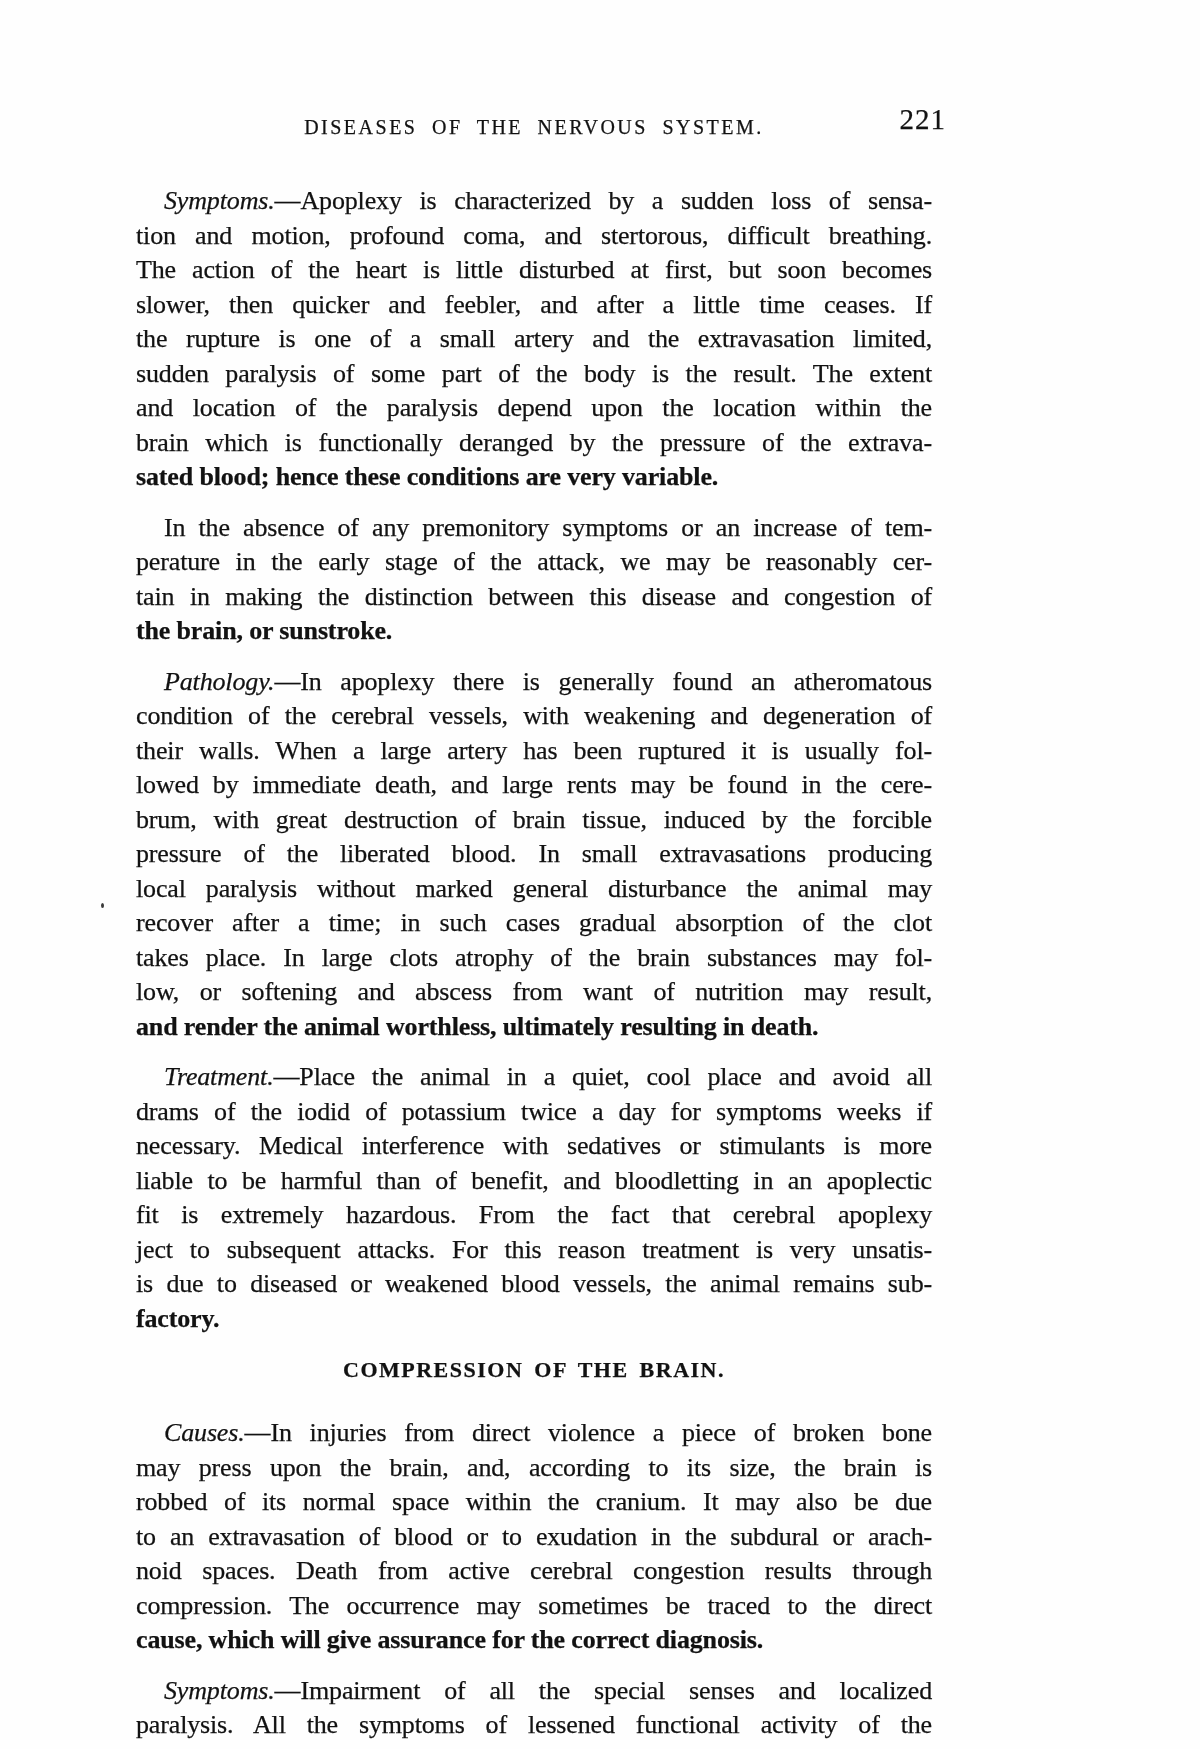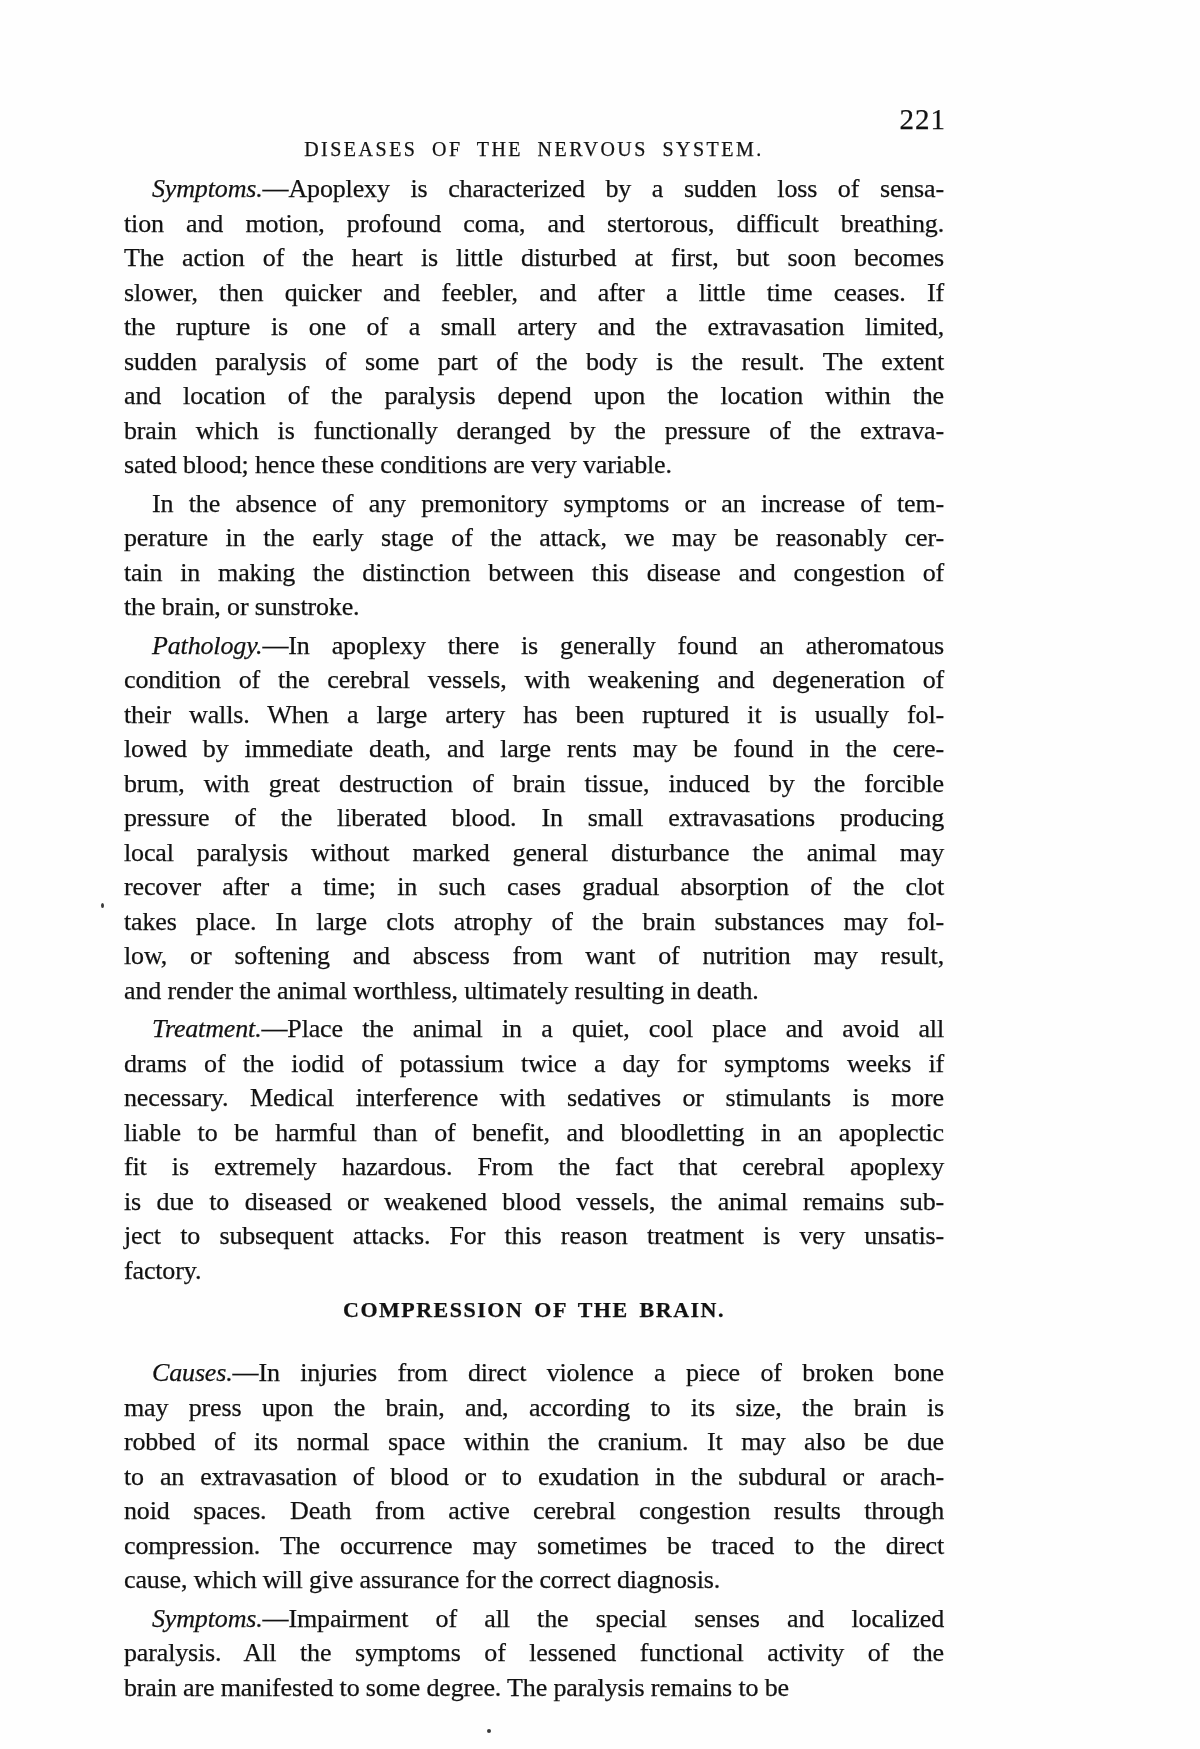--- a/index.html
+++ b/index.html
@@ -10,30 +10,30 @@
     background-color:#fefefe;
     font-family:"Liberation Serif", serif;
     color:#121212;
     overflow:hidden;
     -webkit-text-stroke:0.25px #121212;
   }
   .running-header { position:absolute; top:0; left:120px; width:828px; height:150px; }
   .running-title {
     position:absolute; left:0; right:0; top:116px;
     text-align:center;
-    font-size:20px; letter-spacing:2.5px; word-spacing:7px;margin-top:22px;
+    font-size:20px; letter-spacing:2.5px; word-spacing:7px;
   }
   .page-number { position:absolute; right:2px; top:103px; font-size:29px; letter-spacing:1px; }
   .page-body {
     position:absolute; top:168px; left:120px; width:828px;
     font-size:26px; line-height:34.5px; letter-spacing:-0.15px;
   }
-  .paragraph { margin:4px; }
+  .paragraph { margin:16px; }
   .line { text-align:justify; text-align-last:justify; }
-  .line.last { text-align-last:left; }
+  .line.last { text-align-last:left;font-weight:bold; }
   .line.first { text-indent:28px; }
   .lead { font-style:italic; }
   .section-heading {
     font-size:22px; font-weight:bold; text-align:center;
     letter-spacing:1.5px; word-spacing:4px;
     line-height:36px; margin:4px 0 28px 0;
   }
   .speck { position:absolute; background:#3a3a3a; border-radius:50%; width:4px; height:4px; }
   .speck.s1 { left:101px; top:903px; width:3px; height:5px; }
   .speck.s2 { left:487px; top:1729px; }
@@ -78,22 +78,22 @@
         <div class="line">takes place. In large clots atrophy of the brain substances may fol-</div>
         <div class="line">low, or softening and abscess from want of nutrition may result,</div>
         <div class="line last">and render the animal worthless, ultimately resulting in death.</div>
       </div>
       <div class="paragraph">
         <div class="line first"><span class="lead">Treatment.</span>—Place the animal in a quiet, cool place and avoid all</div>
         <div class="line">drams of the iodid of potassium twice a day for symptoms weeks if</div>
         <div class="line">necessary. Medical interference with sedatives or stimulants is more</div>
         <div class="line">liable to be harmful than of benefit, and bloodletting in an apoplectic</div>
         <div class="line">fit is extremely hazardous. From the fact that cerebral apoplexy</div>
+        <div class="line">ject to subsequent attacks. For this reason treatment is very unsatis-</div>
         <div class="line">is due to diseased or weakened blood vessels, the animal remains sub-</div>
-        <div class="line">ject to subsequent attacks. For this reason treatment is very unsatis-</div>
         <div class="line last">factory.</div>
       </div>
       <div class="section-heading">COMPRESSION OF THE BRAIN.</div>
       <div class="paragraph">
         <div class="line first"><span class="lead">Causes.</span>—In injuries from direct violence a piece of broken bone</div>
         <div class="line">may press upon the brain, and, according to its size, the brain is</div>
         <div class="line">robbed of its normal space within the cranium. It may also be due</div>
         <div class="line">to an extravasation of blood or to exudation in the subdural or arach-</div>
         <div class="line">noid spaces. Death from active cerebral congestion results through</div>
         <div class="line">compression. The occurrence may sometimes be traced to the direct</div>

